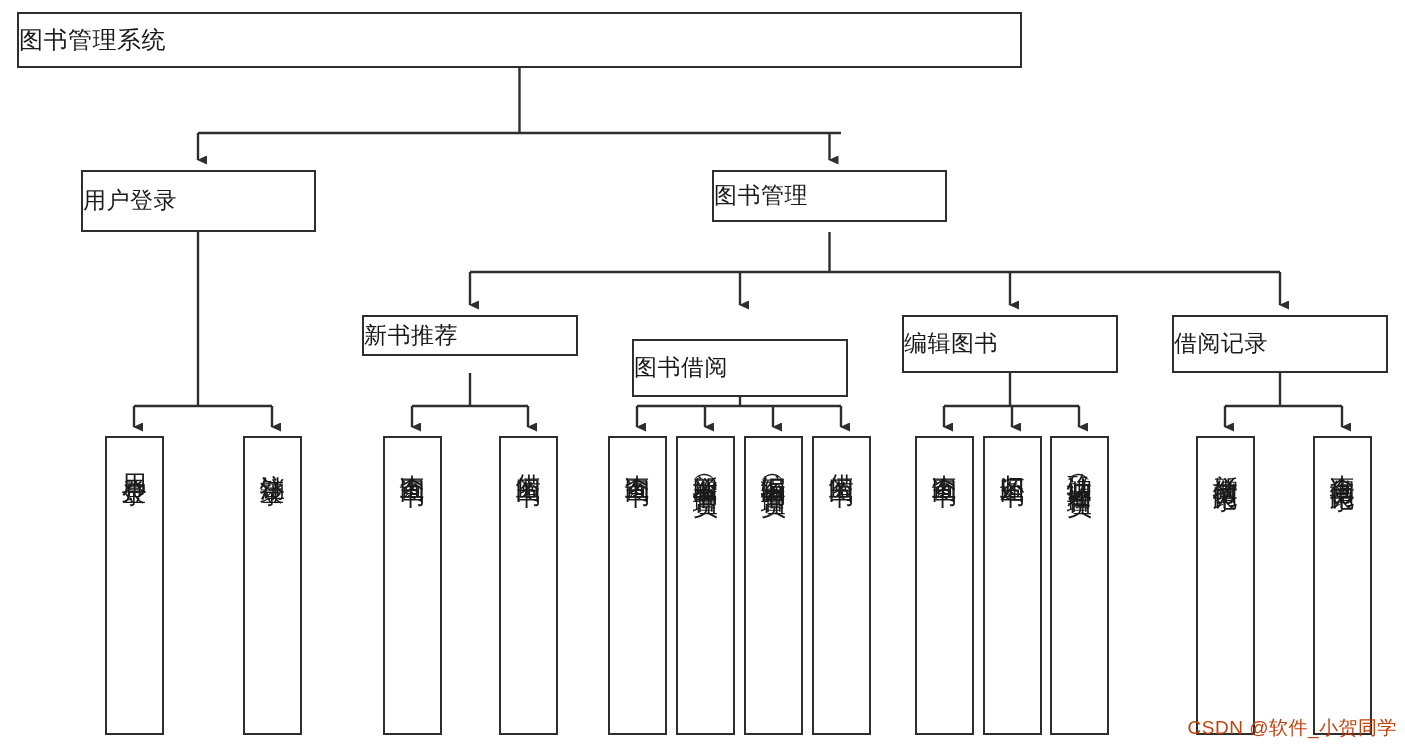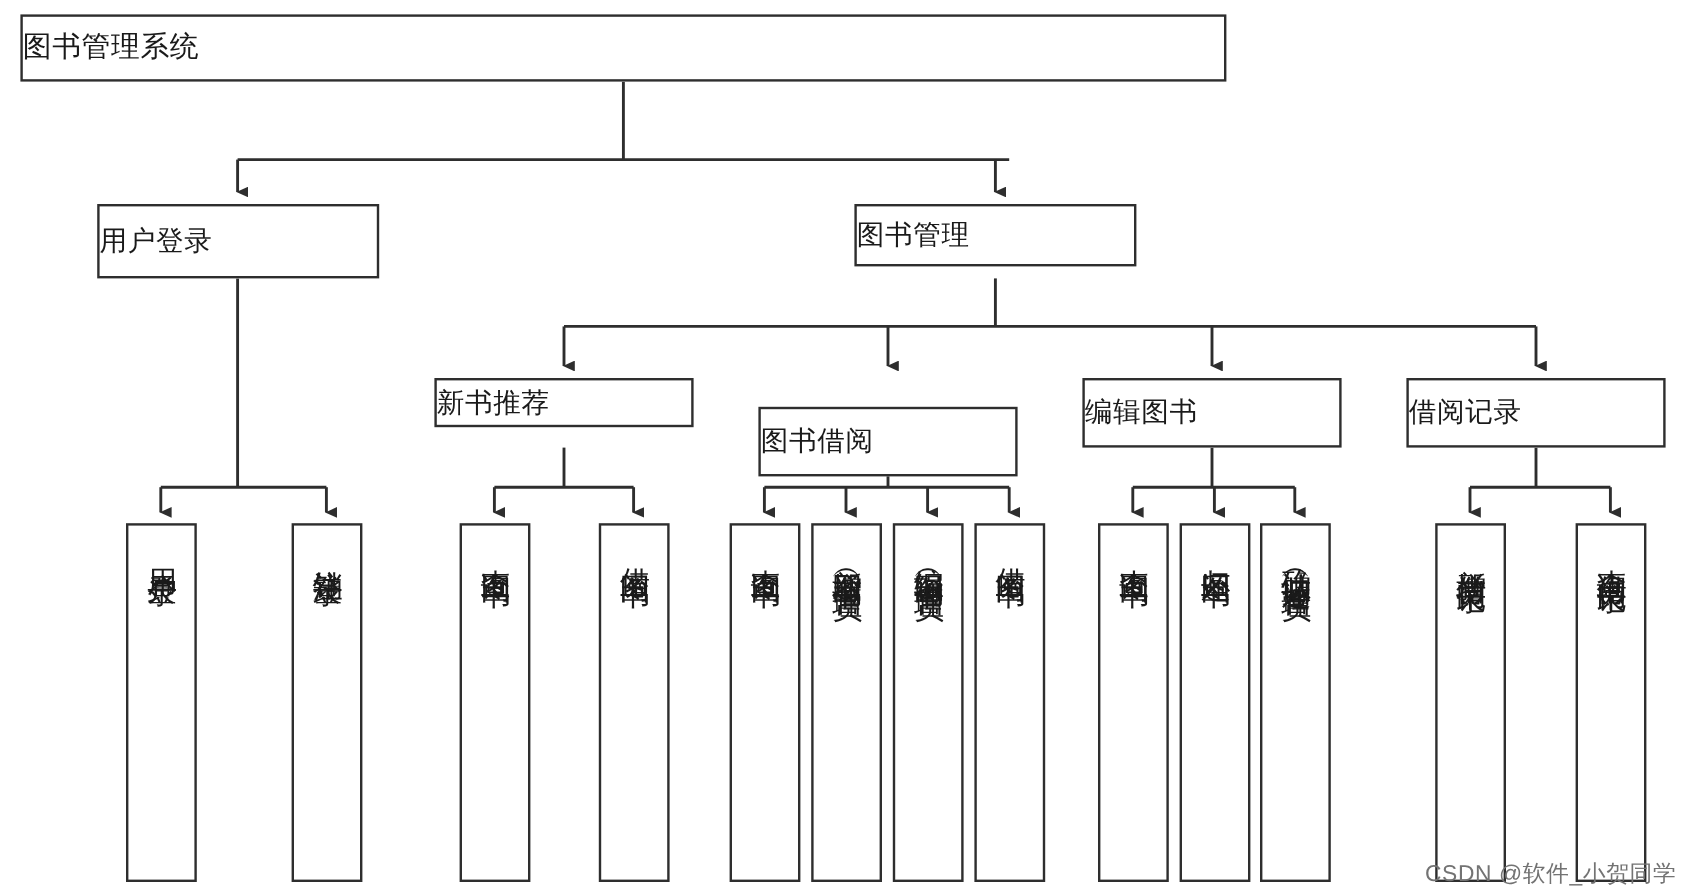--- a/index.html
+++ b/index.html
@@ -64,21 +64,21 @@
     font-size: 25px;
     line-height: 1.05;
     letter-spacing: 3px;
     white-space: nowrap;
   }
   .watermark {
     position: absolute;
     right: 8px;
     bottom: 6px;
     font-size: 19px;
-    color: #737373;
+    color: #c2410c;
     letter-spacing: 0.5px;
     z-index: 5;
     white-space: nowrap;
     margin-left: 27px;
   }
 </style>
 </head>
 <body>
 
 <div id="diagram-root">

